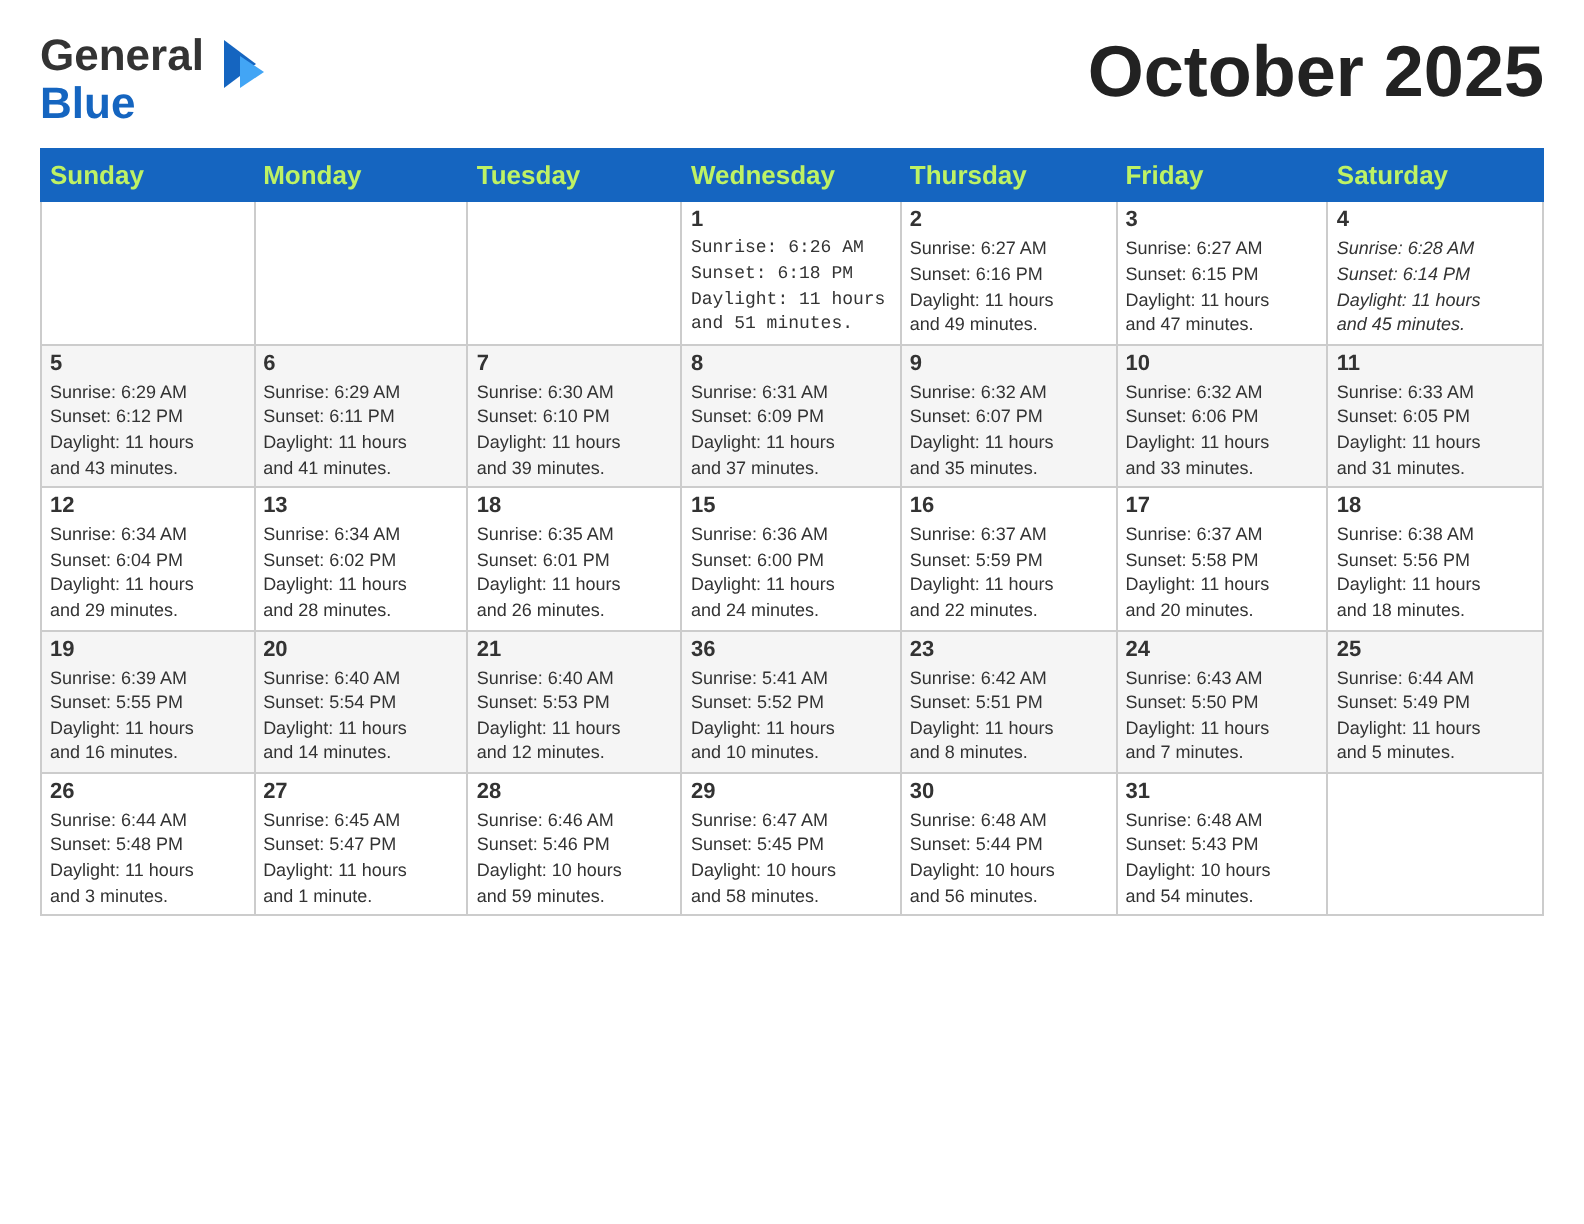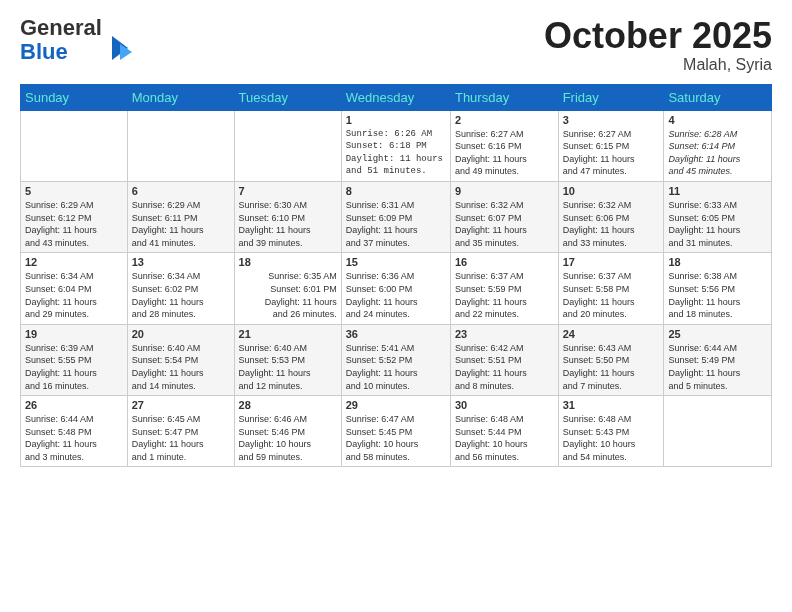--- a/index.html
+++ b/index.html
@@ -16,57 +16,57 @@
       padding: 16px 20px 10px 20px;
     }
     .header {
       display: flex;
       justify-content: space-between;
       align-items: flex-start;
       margin-bottom: 10px;
     }
     .logo {
       display: flex;
-      align-items: flex-end;
+      align-items: flex-start;
     }
     .logo-text {
       font-size: 22px;
       font-weight: bold;
       line-height: 1.1;
     }
     .logo-general { color: #333; }
     .logo-blue { color: #1565c0; }
     .logo-icon {
       width: 32px;
       height: 32px;
       margin-left: 2px;
     }
     .title-block {
-      text-align: right;
+      text-align: center;
     }
     .month-title {
       font-size: 36px;
       font-weight: bold;
       color: #222;
       line-height: 1.1;
     }
     .location {
       font-size: 16px;
       color: #444;
     }
     .calendar {
       width: 100%;
       border-collapse: collapse;
       border: 1px solid #ccc;
     }
     .calendar th {
       background-color: #1565c0;
-      color: #5eead4;
+      color: #bef264;
       font-size: 13px;
-      font-weight: normal;
+      font-weight: bold;
       padding: 5px 4px;
       text-align: left;
       border: 1px solid #1565c0;
       margin-left: 36px;
     }
     .calendar td {
       vertical-align: top;
       border: 1px solid #ccc;
       padding: 3px 4px;
       width: 113px;
@@ -104,21 +104,20 @@
           <span class="logo-blue">Blue</span>
         </div>
       </div>
       <svg class="logo-icon" viewBox="0 0 32 32">
         <polygon points="8,28 24,16 8,4" fill="#1565c0"></polygon>
         <polygon points="16,28 28,20 16,12" fill="#42a5f5"></polygon>
       </svg>
     </div>
     <div class="title-block">
       <div class="month-title">October 2025</div>
-      <div class="location">Malah, Syria</div>
     </div>
   </div>
 
   <table class="calendar">
     <thead>
       <tr>
         <th>Sunday</th>
         <th>Monday</th>
         <th>Tuesday</th>
         <th>Wednesday</th>
@@ -222,21 +221,21 @@
           </td>
           <td>
             <div class="day-number">13</div>
             <div class="day-info" style="white-space: pre-line;">Sunrise: 6:34 AM
 Sunset: 6:02 PM
 Daylight: 11 hours
 and 28 minutes.</div>
           </td>
           <td>
             <div class="day-number">18</div>
-            <div class="day-info" style="white-space: pre-line; text-align: right;">Sunrise: 6:35 AM
+            <div class="day-info" style="white-space: pre-line;">Sunrise: 6:35 AM
 Sunset: 6:01 PM
 Daylight: 11 hours
 and 26 minutes.</div>
           </td>
           <td>
             <div class="day-number">15</div>
             <div class="day-info" style="white-space: pre-line;">Sunrise: 6:36 AM
 Sunset: 6:00 PM
 Daylight: 11 hours
 and 24 minutes.</div>

